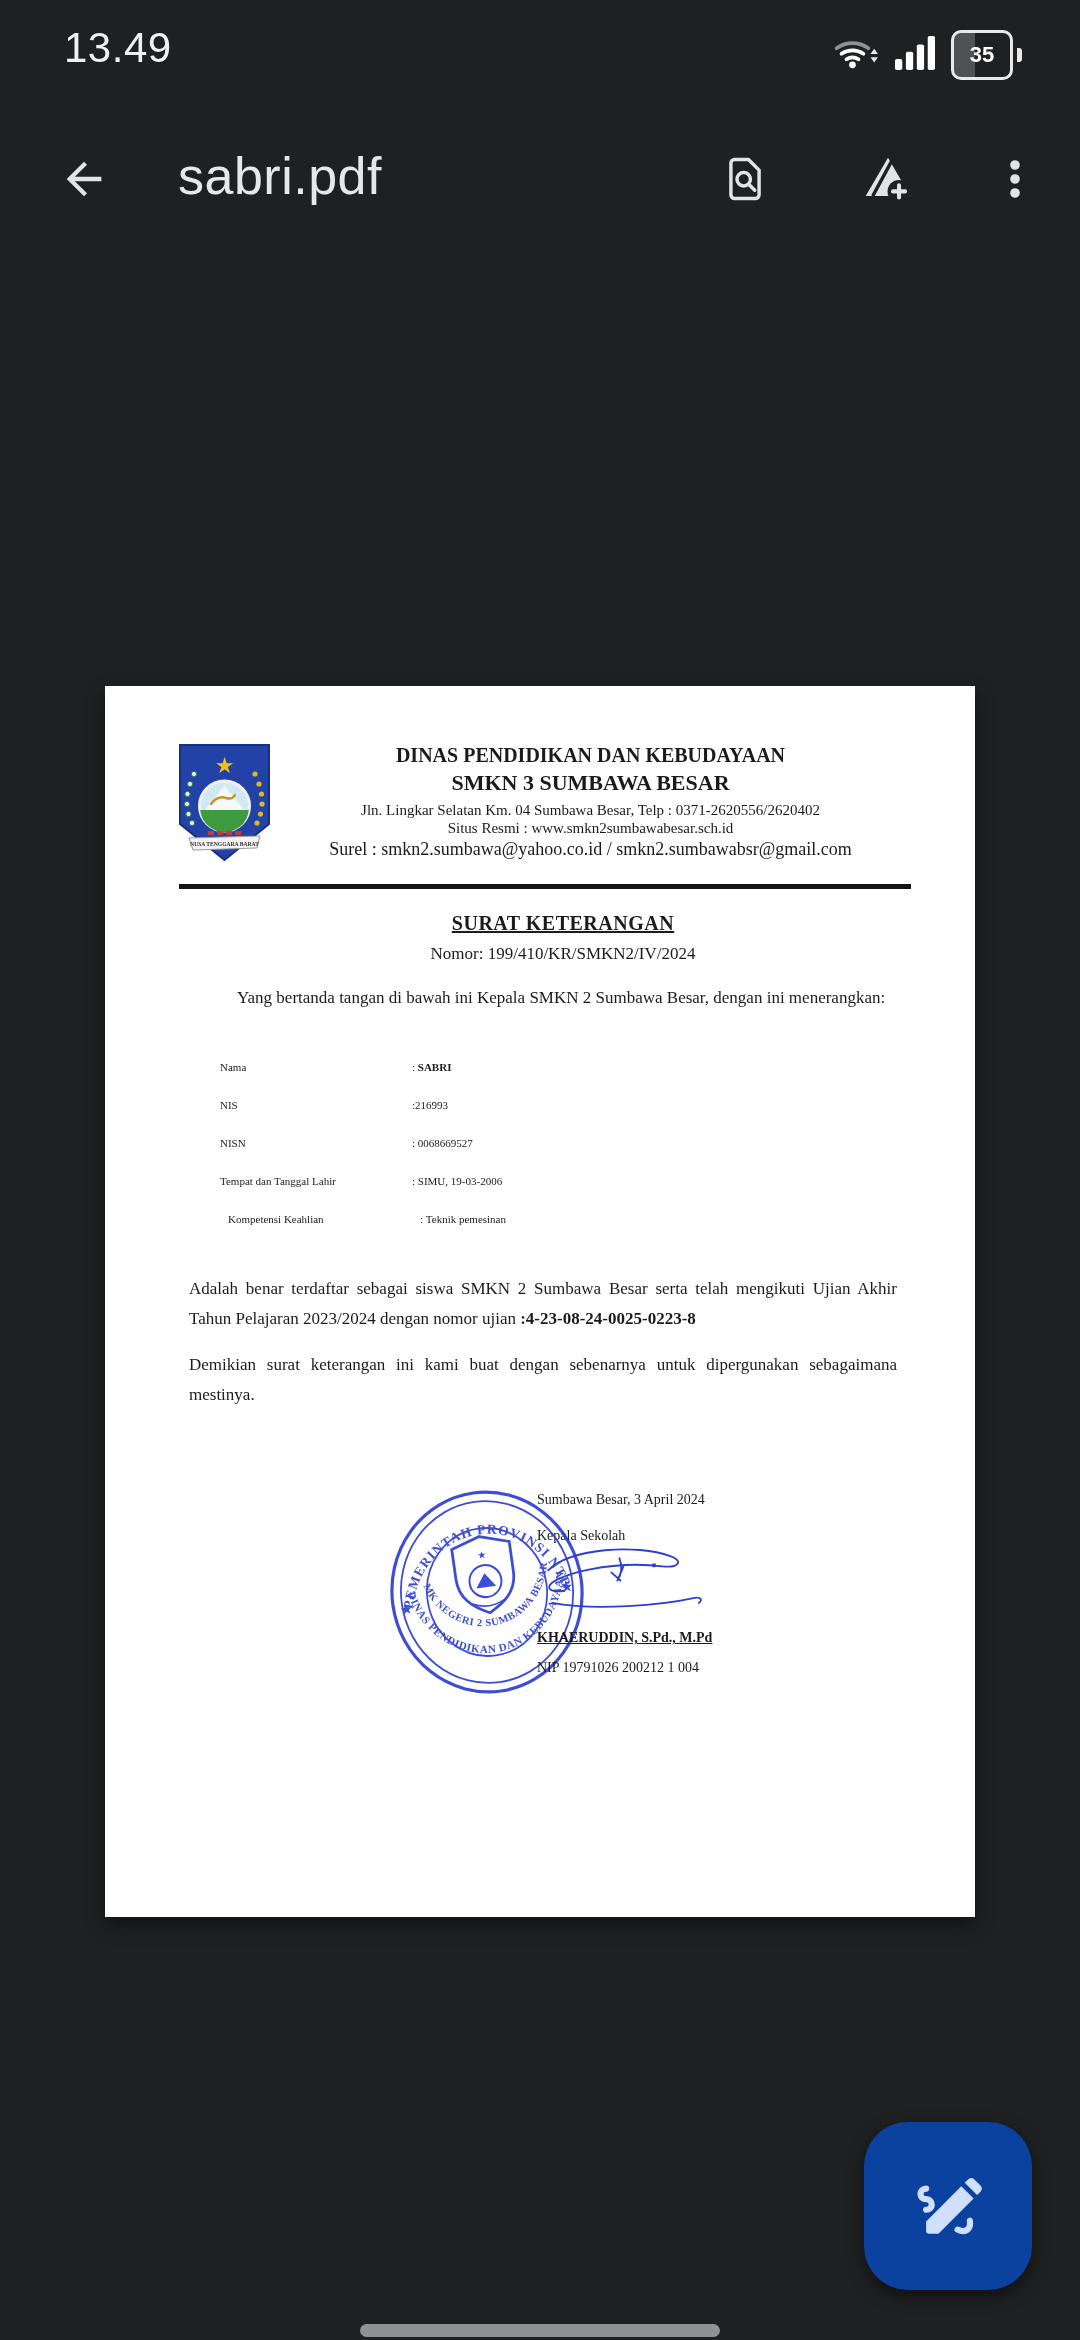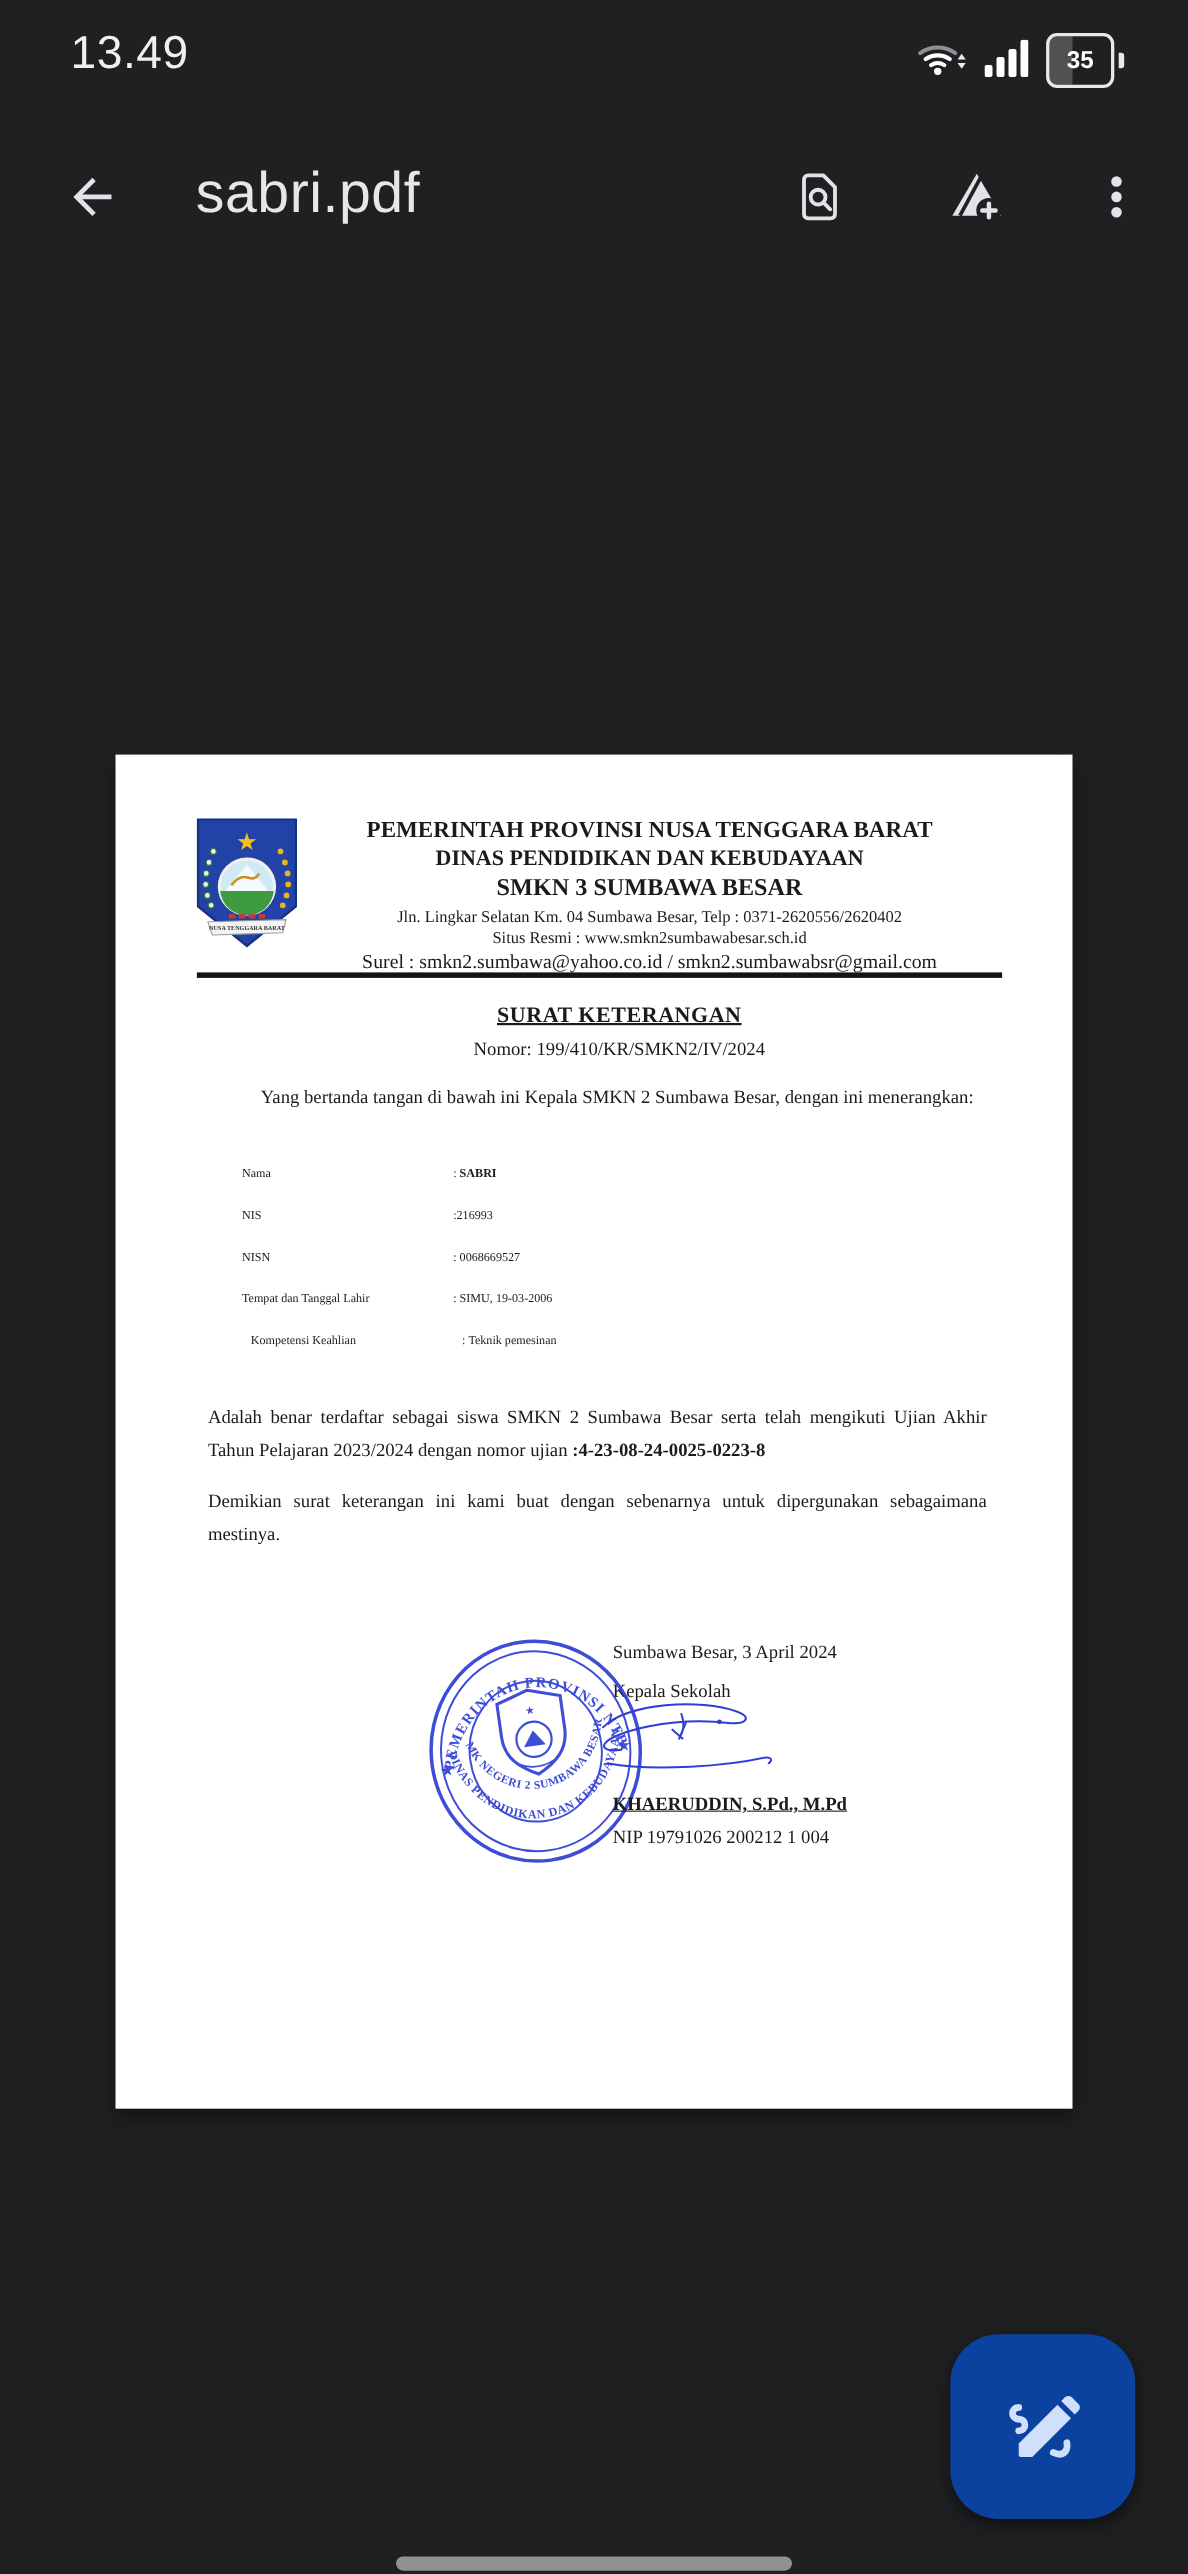--- a/index.html
+++ b/index.html
@@ -52,21 +52,21 @@
   .frow.indent{margin-left:8px;}
   .flabel{flex:0 0 192px;}
   .fsep{white-space:pre-wrap;}
   .fval.bold{font-weight:bold;}
 
   .para{position:absolute;left:84px;right:78px;font-size:17px;line-height:30px;text-align:justify;}
   .para1{top:588px;}
   .para2{top:664px;}
   .bold{font-weight:bold;}
 
-  .sig-text{position:absolute;left:452px;font-size:17px;z-index:2;}
+  .sig-text{position:absolute;left:432px;font-size:14px;z-index:2;}
   .sig-date{top:806px;}
   .sig-role{top:842px;}
   .sig-name{top:944px;font-weight:bold;text-decoration:underline;z-index:4;}
   .sig-nip{top:974px;z-index:4;text-align:center;}
   .stamp{position:absolute;left:282px;top:800px;width:200px;height:212px;transform:rotate(-8deg);opacity:.92;z-index:3;}
   .signature{position:absolute;left:435px;top:853px;width:168px;height:78px;z-index:4;}
 
   
   .fab{position:absolute;left:864px;top:2122px;width:168px;height:168px;border:none;border-radius:44px;
        background:#0c429f;display:flex;align-items:center;justify-content:center;cursor:pointer;
@@ -178,21 +178,20 @@
               <rect x="31" y="89" width="6" height="4"></rect>
                 <rect x="40" y="89" width="6" height="4"></rect>
               <rect x="49" y="89" width="6" height="4"></rect>
                 <rect x="58" y="89" width="6" height="4"></rect>
             </g>
             <path d="M12 96 83 94l-3 12-64 2Z" fill="#f3f3f3" stroke="#9a9a9a"></path>
             <text x="47.5" y="103.5" font-size="5.6" text-anchor="middle" fill="#333333" font-weight="bold">NUSA TENGGARA BARAT</text>
           </svg>
         </span>
         <div class="lh-text">
-          <div class="lh1">PEMERINTAH PROVINSI NUSA TENGGARA BARAT</div>
           <div class="lh2">DINAS PENDIDIKAN DAN KEBUDAYAAN</div>
           <div class="lh3">SMKN 3 SUMBAWA BESAR</div>
           <div class="lh-addr">Jln. Lingkar Selatan Km. 04 Sumbawa Besar, Telp : 0371-2620556/2620402</div>
           <div class="lh-web">Situs Resmi : www.smkn2sumbawabesar.sch.id</div>
           <div class="lh-mail">Surel : smkn2.sumbawa@yahoo.co.id / smkn2.sumbawabsr@gmail.com</div>
         </div>
       </div>
       <div class="lh-rule"></div>
 
       <div class="title-block">

